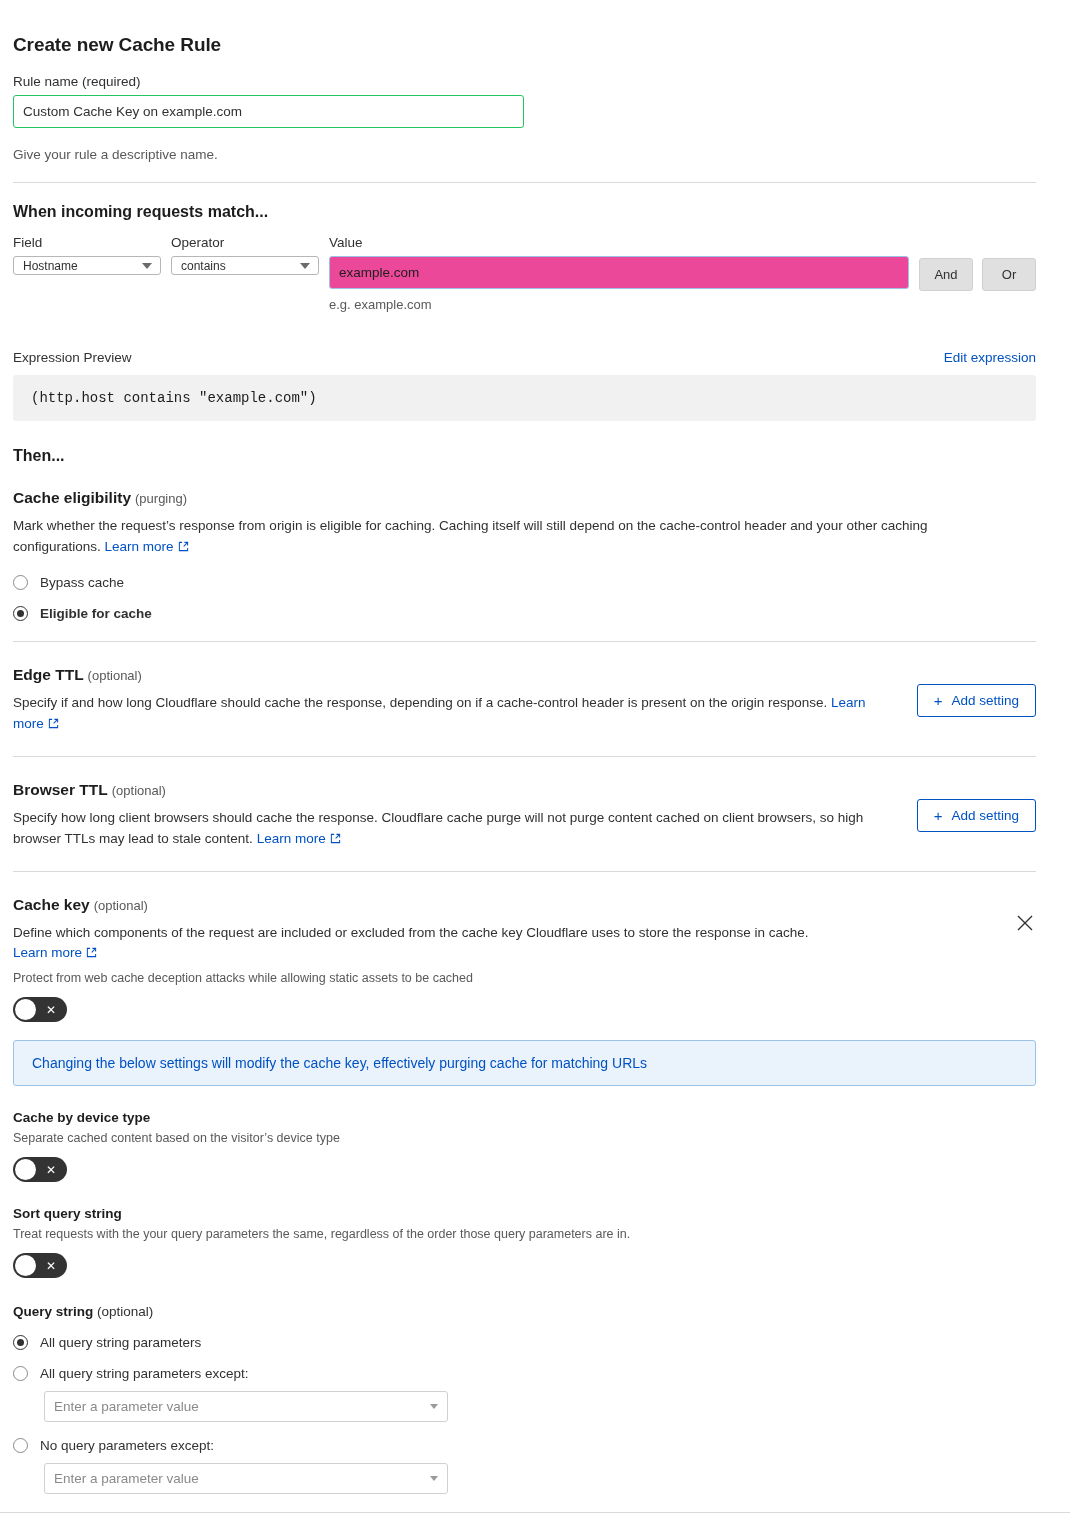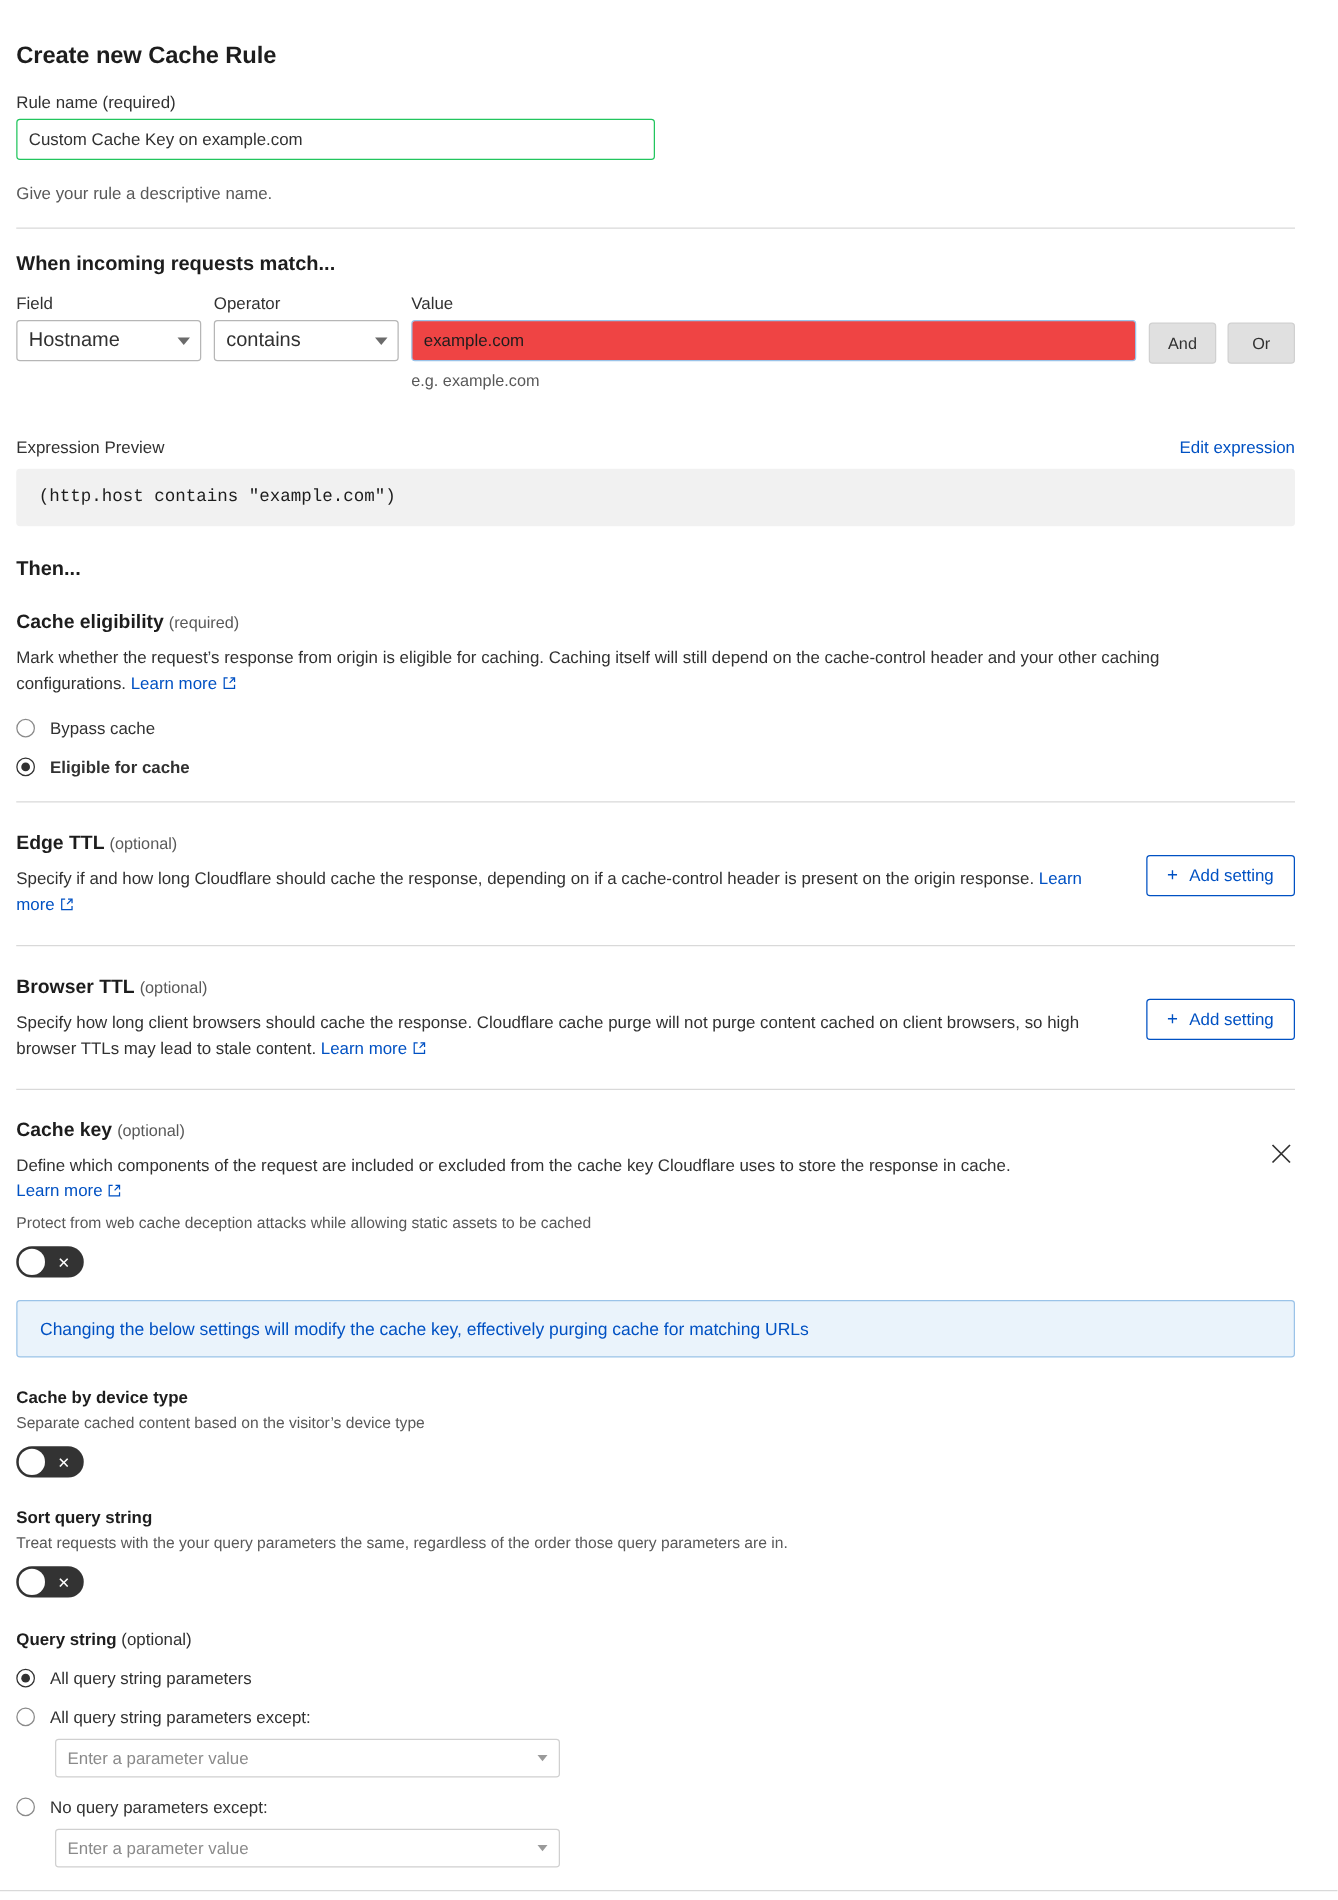--- a/index.html
+++ b/index.html
@@ -64,47 +64,47 @@
     align-items: flex-start;
     gap: 10px;
   }
   .col-label {
     font-size: 13.5px;
     color: #313131;
     margin-bottom: 6px;
   }
   .select-box {
     position: relative;
-    height: 33px;
+    height: 19px;
     border: 1px solid #b6b6b6;
     border-radius: 3px;
     background: #fff;
     display: flex;
     align-items: center;
     padding: 0 9px;
-    font-size: 16px;
+    font-size: 12px;
     color: #313131;
   }
   .select-box .caret {
     position: absolute;
     right: 8px;
     width: 0; height: 0;
     border-left: 5px solid transparent;
     border-right: 5px solid transparent;
     border-top: 6px solid #6b6b6b;
   }
   .field-col { width: 148px; }
   .operator-col { width: 148px; }
   .value-col { flex: 1; }
   .value-input {
     width: 100%;
     height: 33px;
     border: 1px solid #9bc3e8;
     border-radius: 3px;
-    background: #ef4444;
+    background: #ec4899;
     padding: 0 9px;
     font-size: 13.5px;
     font-family: "Liberation Sans", sans-serif;
     color: #1d1d1d;
     outline: none;
   }
   .value-help { font-size: 13px; color: #595959; margin-top: 8px; }
 
   .logic-btn {
     height: 33px;
@@ -357,21 +357,21 @@
 
   <div class="expr-head">
     <span class="expr-label">Expression Preview</span>
     <a class="link">Edit expression</a>
   </div>
   <div class="expr-box">(http.host contains "example.com")</div>
 
   <div class="then-head">Then...</div>
 
   <div class="sub-head">
-    <span>Cache eligibility</span><span class="optional">(required)</span>
+    <span>Cache eligibility</span><span class="optional">(purging)</span>
   </div>
   <div class="desc">
     <span>Mark whether the request’s response from origin is eligible for caching. Caching itself will still depend on the cache-control header and your other caching configurations.</span>
     <a class="link">Learn more</a><span class="ext-icon"><svg width="11" height="11" viewBox="0 0 12 12">
           <path d="M4.5 1.5h-3v9h9v-3" fill="none" stroke="#0051c3" stroke-width="1.1"></path>
           <path d="M7 1.5h3.5V5" fill="none" stroke="#0051c3" stroke-width="1.1"></path>
           <path d="M10.2 1.8L6.2 5.8" fill="none" stroke="#0051c3" stroke-width="1.1"></path>
         </svg></span>
   </div>
 

